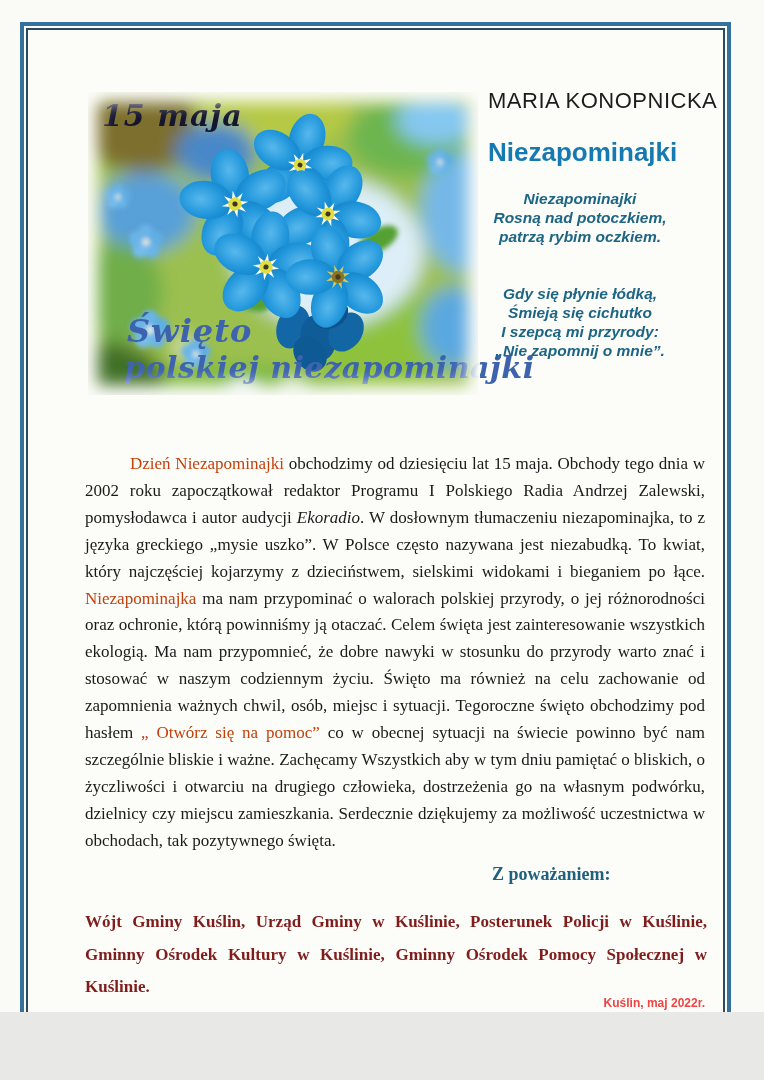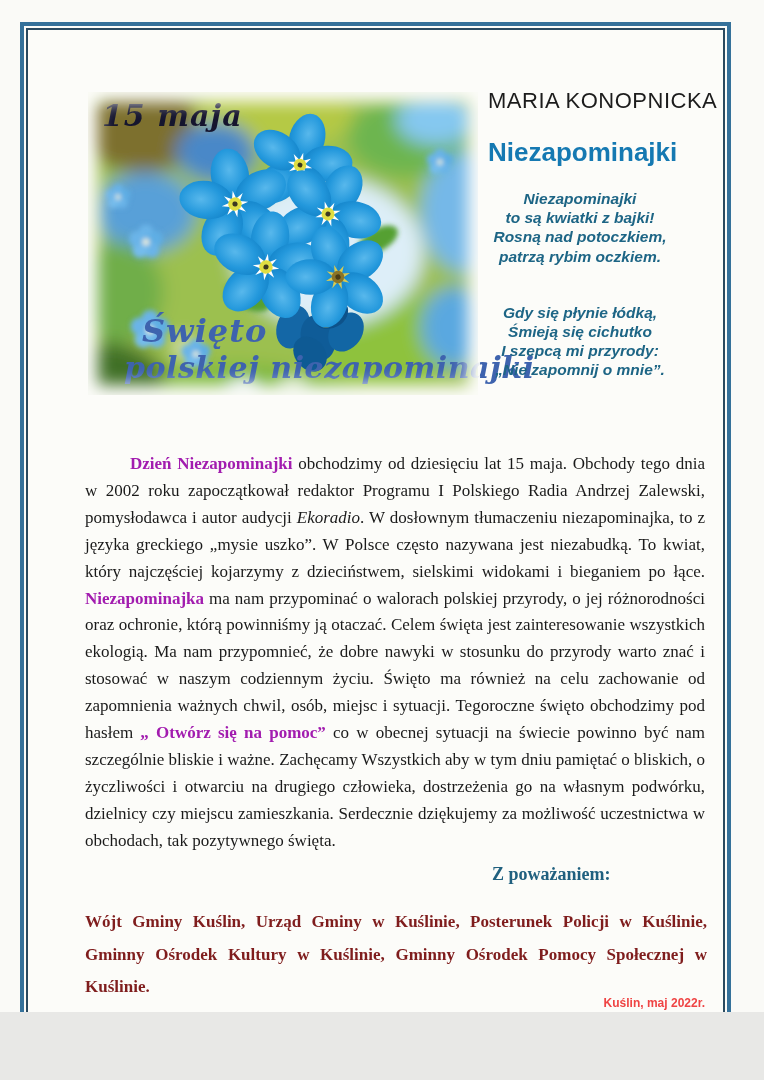--- a/index.html
+++ b/index.html
@@ -10,38 +10,38 @@
   .frame-inner{width:100%;height:100%;box-sizing:border-box;border:2px solid #2a4a60;}
 
   
   .photo{position:absolute;left:88px;top:92px;width:390px;height:303px;}
   .photo svg{position:absolute;left:0;top:0;}
   .photo-fade{position:absolute;left:-2px;top:-2px;right:-2px;bottom:-2px;pointer-events:none;
               box-shadow:inset 0 0 16px 12px #fcfcf9;}
   .photo-date{position:absolute;left:14px;top:6px;font:bold italic 30px "DejaVu Serif",serif;
               color:#15152e;letter-spacing:1px;}
   .photo-cap1{position:absolute;left:39px;top:220px;font:bold italic 32px "DejaVu Serif",serif;
-              color:#3e63ae;letter-spacing:1px;margin-left:15px;}
+              color:#3e63ae;letter-spacing:1px;}
   .photo-cap2{position:absolute;left:36px;top:258px;font:bold italic 30px "DejaVu Serif",serif;
               color:#3e63ae;letter-spacing:0.5px;white-space:nowrap;}
 
   
   .author{position:absolute;left:488px;top:88px;font-family:"Liberation Sans",sans-serif;
           font-size:22px;color:#1c1c1c;letter-spacing:0.5px;}
   .title{position:absolute;left:488px;top:137px;font-family:"Liberation Sans",sans-serif;
          font-size:26px;font-weight:bold;color:#1579b2;}
   .poem{position:absolute;left:458px;top:189px;width:244px;text-align:center;
         font-family:"Liberation Sans",sans-serif;font-style:italic;font-weight:bold;
         font-size:15.5px;line-height:19.2px;color:#1d6585;}
   .poem .stanza2{margin-top:37px;}
 
   
   .body-par{position:absolute;left:85px;top:434px;width:620px;font-size:17px;line-height:26.9px;
             text-align:justify;color:#1a1a1a;text-indent:45px;}
-  .seg-accent{color:#a21caf;font-weight:bold;}
+  .seg-accent{color:#c2410c;font-weight:normal;}
   .seg-italic{font-style:italic;}
 
   .regards{position:absolute;left:492px;top:864px;font-size:18px;font-weight:bold;color:#20607f;}
   .signature{position:absolute;left:85px;top:906px;width:622px;font-size:17px;font-weight:bold;
              color:#7f1d1d;line-height:32.5px;text-align:justify;}
   .place-date{position:absolute;left:85px;top:996px;width:620px;text-align:right;
               font-family:"Liberation Sans",sans-serif;font-size:12px;font-weight:bold;color:#ef4444;}
 </style>
 </head>
 <body>
@@ -146,21 +146,20 @@
     <div class="photo-cap2">polskiej niezapominajki</div>
     <div class="photo-fade"></div>
   </div>
 
   <div class="author">MARIA KONOPNICKA</div>
   <div class="title">Niezapominajki</div>
 
   <div class="poem">
     <div class="stanza1">
         <div>Niezapominajki</div>
-        <div>to są kwiatki z bajki!</div>
         <div>Rosną nad potoczkiem,</div>
         <div>patrzą rybim oczkiem.</div>
       </div>
     <div class="stanza2">
         <div>Gdy się płynie łódką,</div>
         <div>Śmieją się cichutko</div>
         <div>I szepcą mi przyrody:</div>
         <div>„Nie zapomnij o mnie”.</div>
       </div>
   </div>

